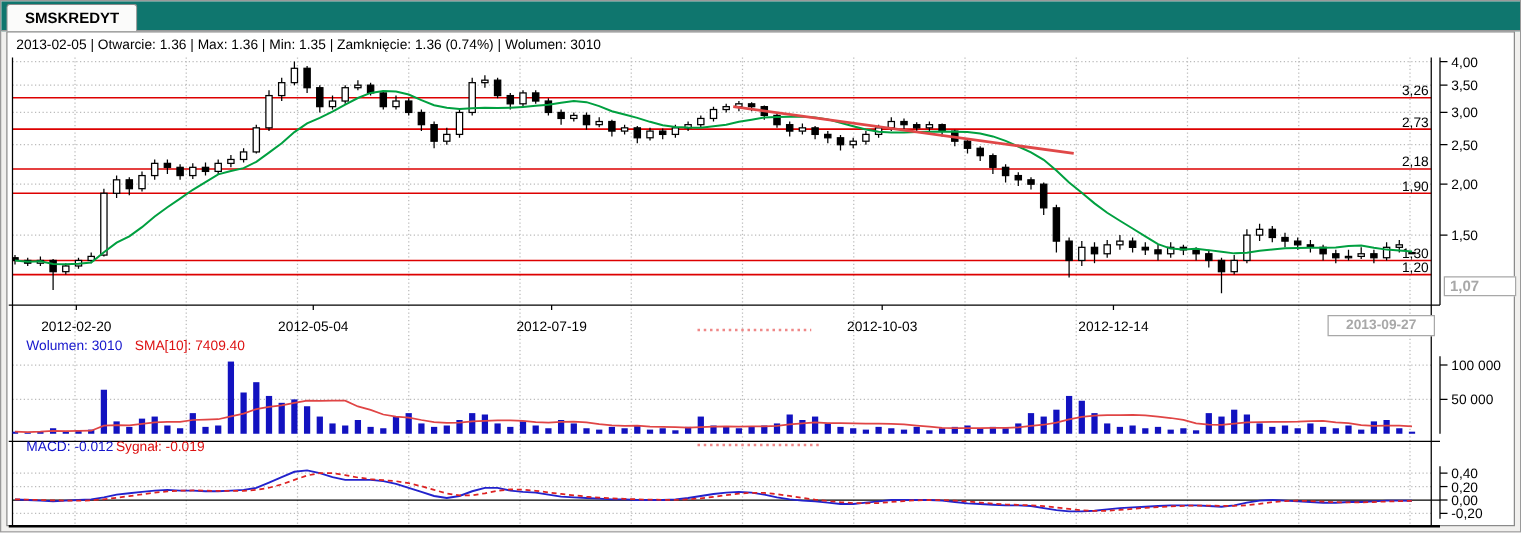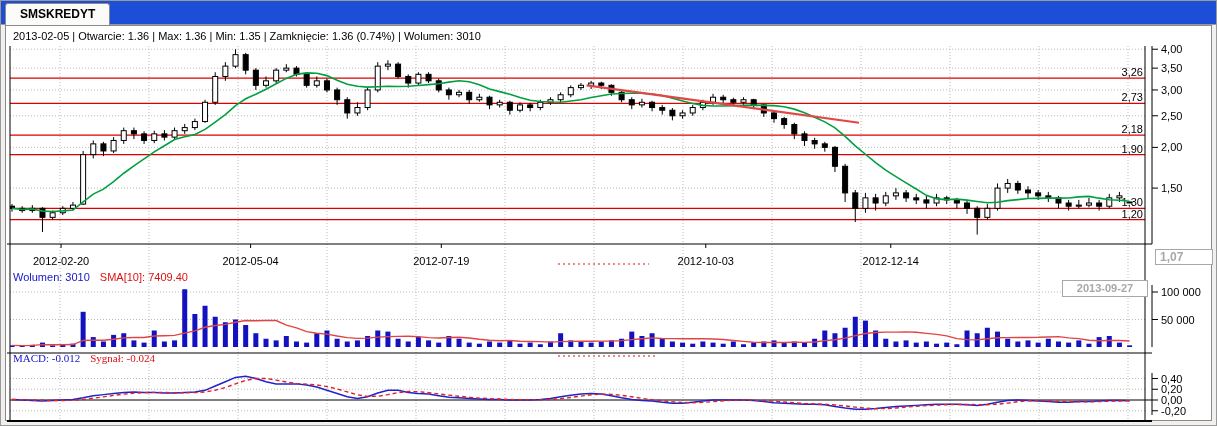--- a/index.html
+++ b/index.html
@@ -1,26 +1,26 @@
 <!DOCTYPE html>
 <html><head>
 <meta charset="utf-8">
 <style>
   html,body{margin:0;padding:0;background:#d8d8d8;font-family:"Liberation Sans",sans-serif;}
   #window{position:relative;width:1217px;height:426px;background:#f1f0ee;border:1px solid #9a9a9a;box-sizing:border-box;overflow:hidden;}
-  #tabbar{position:absolute;left:0;top:0;width:100%;height:23px;border-bottom:1px solid #9a9a9a;background:#1d4ed8;}
+  #tabbar{position:absolute;left:0;top:0;width:100%;height:23px;border-bottom:1px solid #9a9a9a;background:#0f766e;}
   #tab{position:absolute;left:4px;top:2px;height:21px;line-height:21px;padding:0 14px;background:#fbfbfa;border:1px solid #8a8a8a;border-bottom:none;border-radius:3px 3px 0 0;font-size:12px;font-weight:bold;color:#000;}
   #panel{position:absolute;left:4px;top:24px;right:4px;bottom:4px;background:#ffffff;border:1px solid #8a8a8a;box-sizing:border-box;}
   #chart-svg{position:absolute;left:0;top:0;z-index:2;}
   .lbl{position:absolute;z-index:3;font-size:11px;color:#000;white-space:nowrap;}
   #info-bar{left:12px;top:29px;}
   #vol-header{left:12px;top:270px;display:flex;gap:10px;}
-  #macd-header{left:12px;top:351px;display:flex;gap:10px;font-family:Liberation Serif, serif;}
-  .blue-t{color:#1515cc;} .red-t{color:#dd1111;}
-  .graybox{position:absolute;z-index:3;background:#fff;border:1px solid #a8a8a8;color:#a8a8a8;font-weight:bold;box-sizing:border-box;margin-top:28px;}
+  #macd-header{left:12px;top:351px;display:flex;gap:2px;}
+  .blue-t{color:#1515cc;margin-left:8px;} .red-t{color:#dd1111;}
+  .graybox{position:absolute;z-index:3;background:#fff;border:1px solid #a8a8a8;color:#a8a8a8;font-weight:bold;box-sizing:border-box;}
   #price-marker-box{left:1154px;top:220px;width:58px;height:16px;font-size:12px;line-height:14px;padding-left:4px;}
   #last-date-box{left:1061px;top:251px;width:86px;height:17px;font-size:11px;line-height:15px;text-align:center;}
   svg text{font-family:"Liberation Sans",sans-serif;font-size:11px;fill:#000;}
 </style>
 </head>
 <body>
 
 <div id="window">
   <div id="tabbar">
     <div id="tab">SMSKREDYT</div>
@@ -474,17 +474,17 @@
       <line x1="557" y1="263" x2="648" y2="263" stroke="#ef8888" stroke-width="2" stroke-dasharray="2,3"></line>
       <line x1="557" y1="355" x2="655" y2="355" stroke="#ef8888" stroke-width="2" stroke-dasharray="2,3"></line>
     </svg>
   <div class="lbl" id="info-bar">2013-02-05 | Otwarcie: 1.36 | Max: 1.36 | Min: 1.35 | Zamknięcie: 1.36 (0.74%) | Wolumen: 3010</div>
   <div class="lbl" id="vol-header">
     <span class="blue-t">Wolumen: 3010</span>
     <span class="red-t">SMA[10]: 7409.40</span>
   </div>
   <div class="lbl" id="macd-header">
     <span class="blue-t">MACD: -0.012</span>
-    <span class="red-t">Sygnał: -0.024</span>
+    <span class="red-t">Sygnał: -0.019</span>
   </div>
   <div class="graybox" id="price-marker-box">1,07</div>
   <div class="graybox" id="last-date-box">2013-09-27</div>
 </div>
 
 </body></html>

